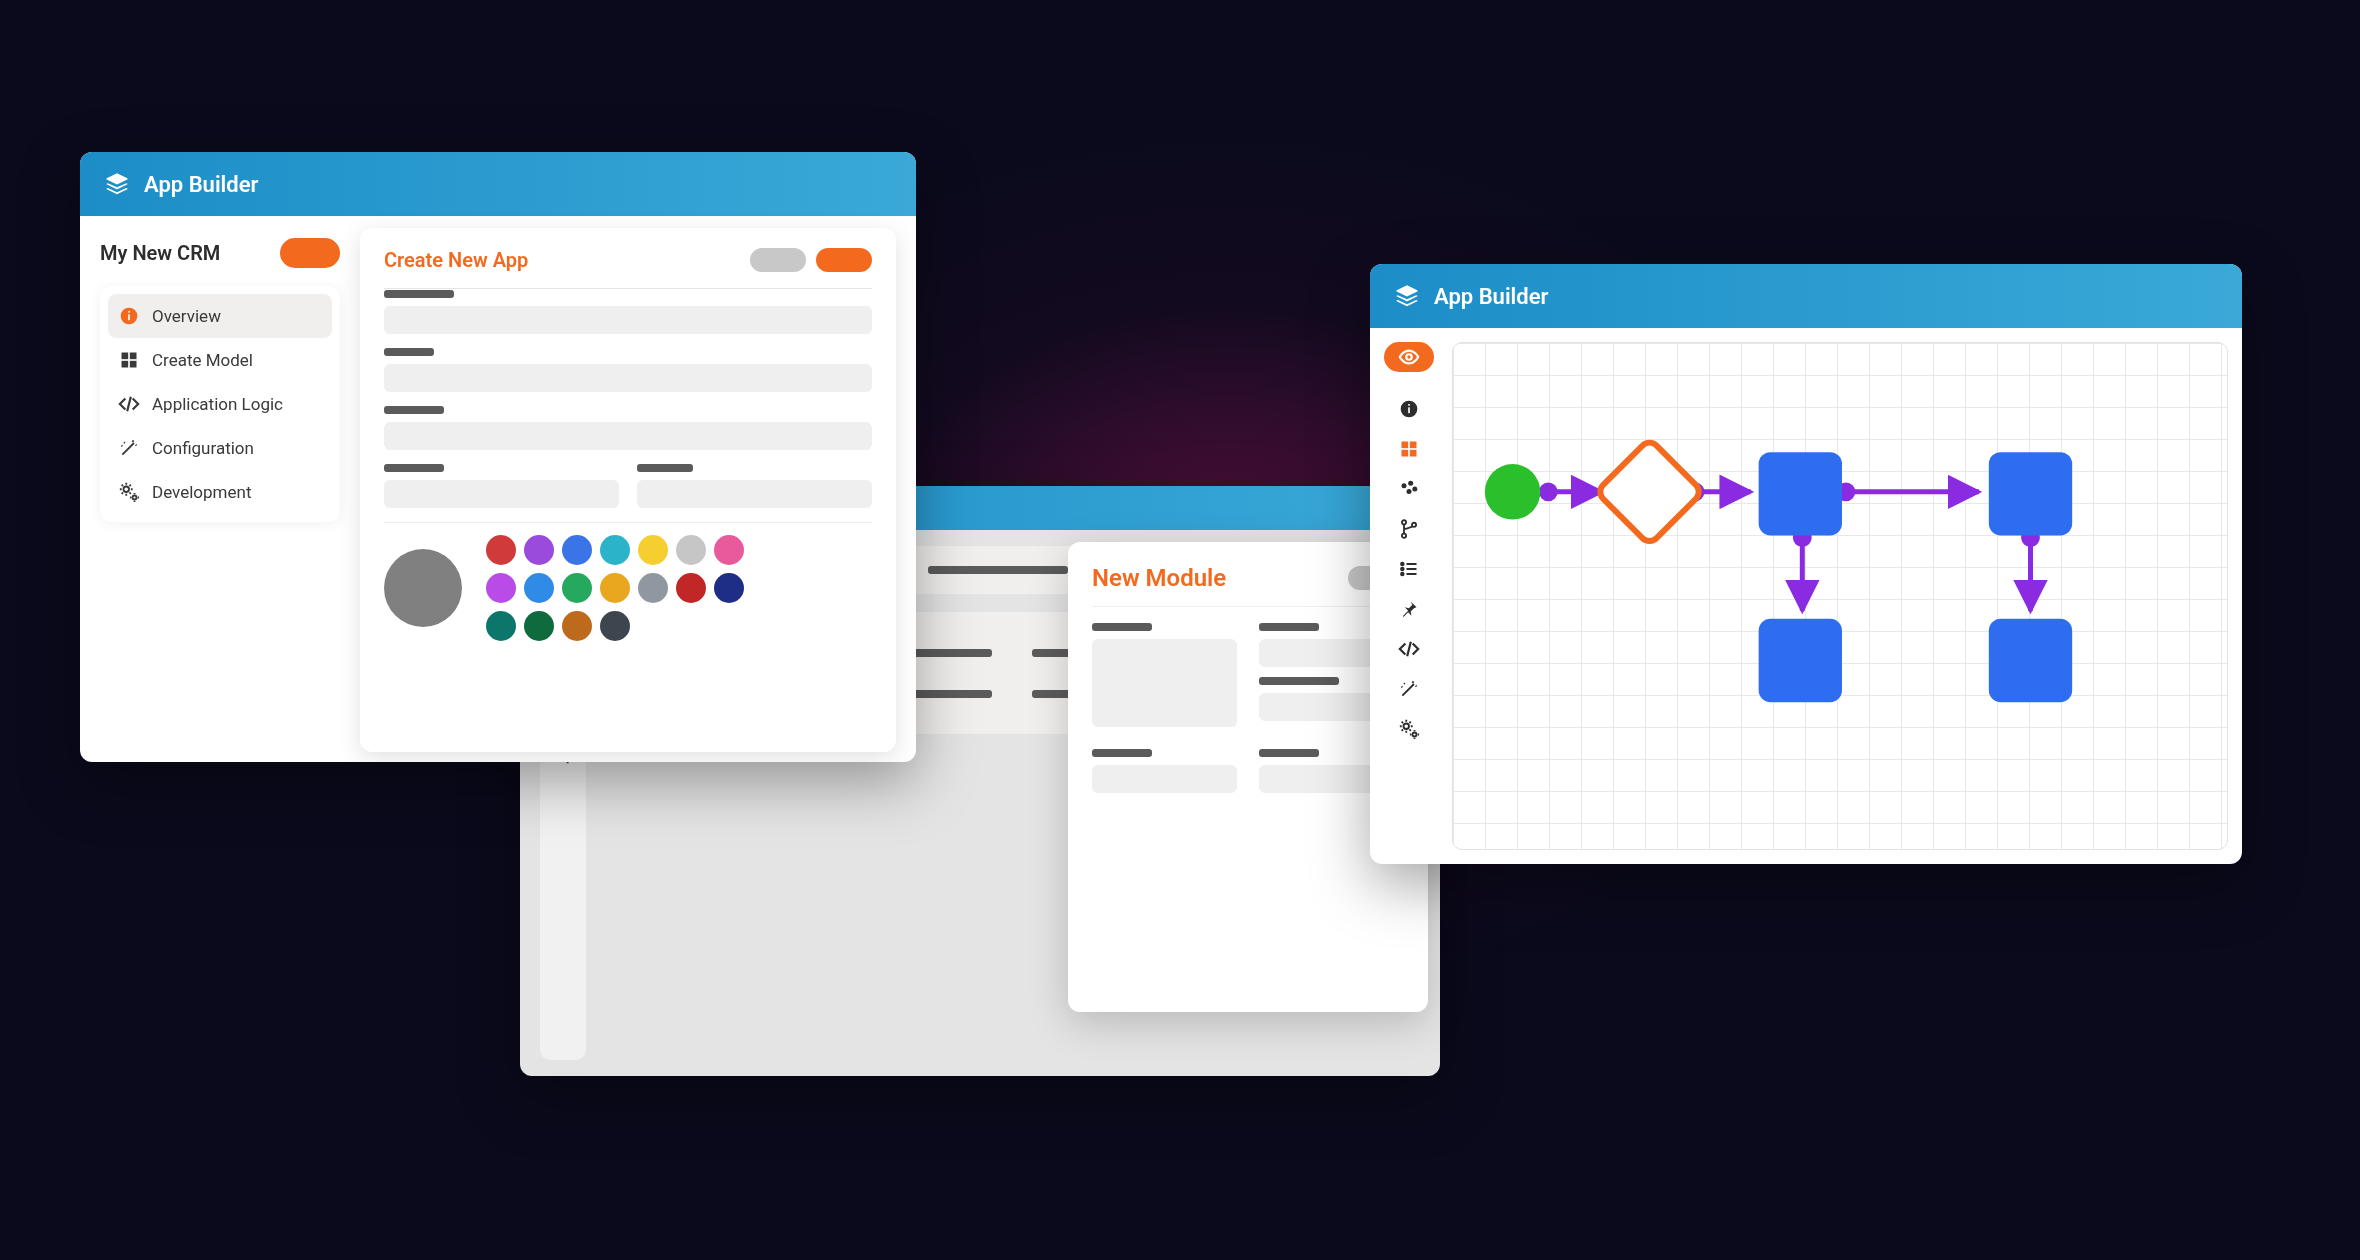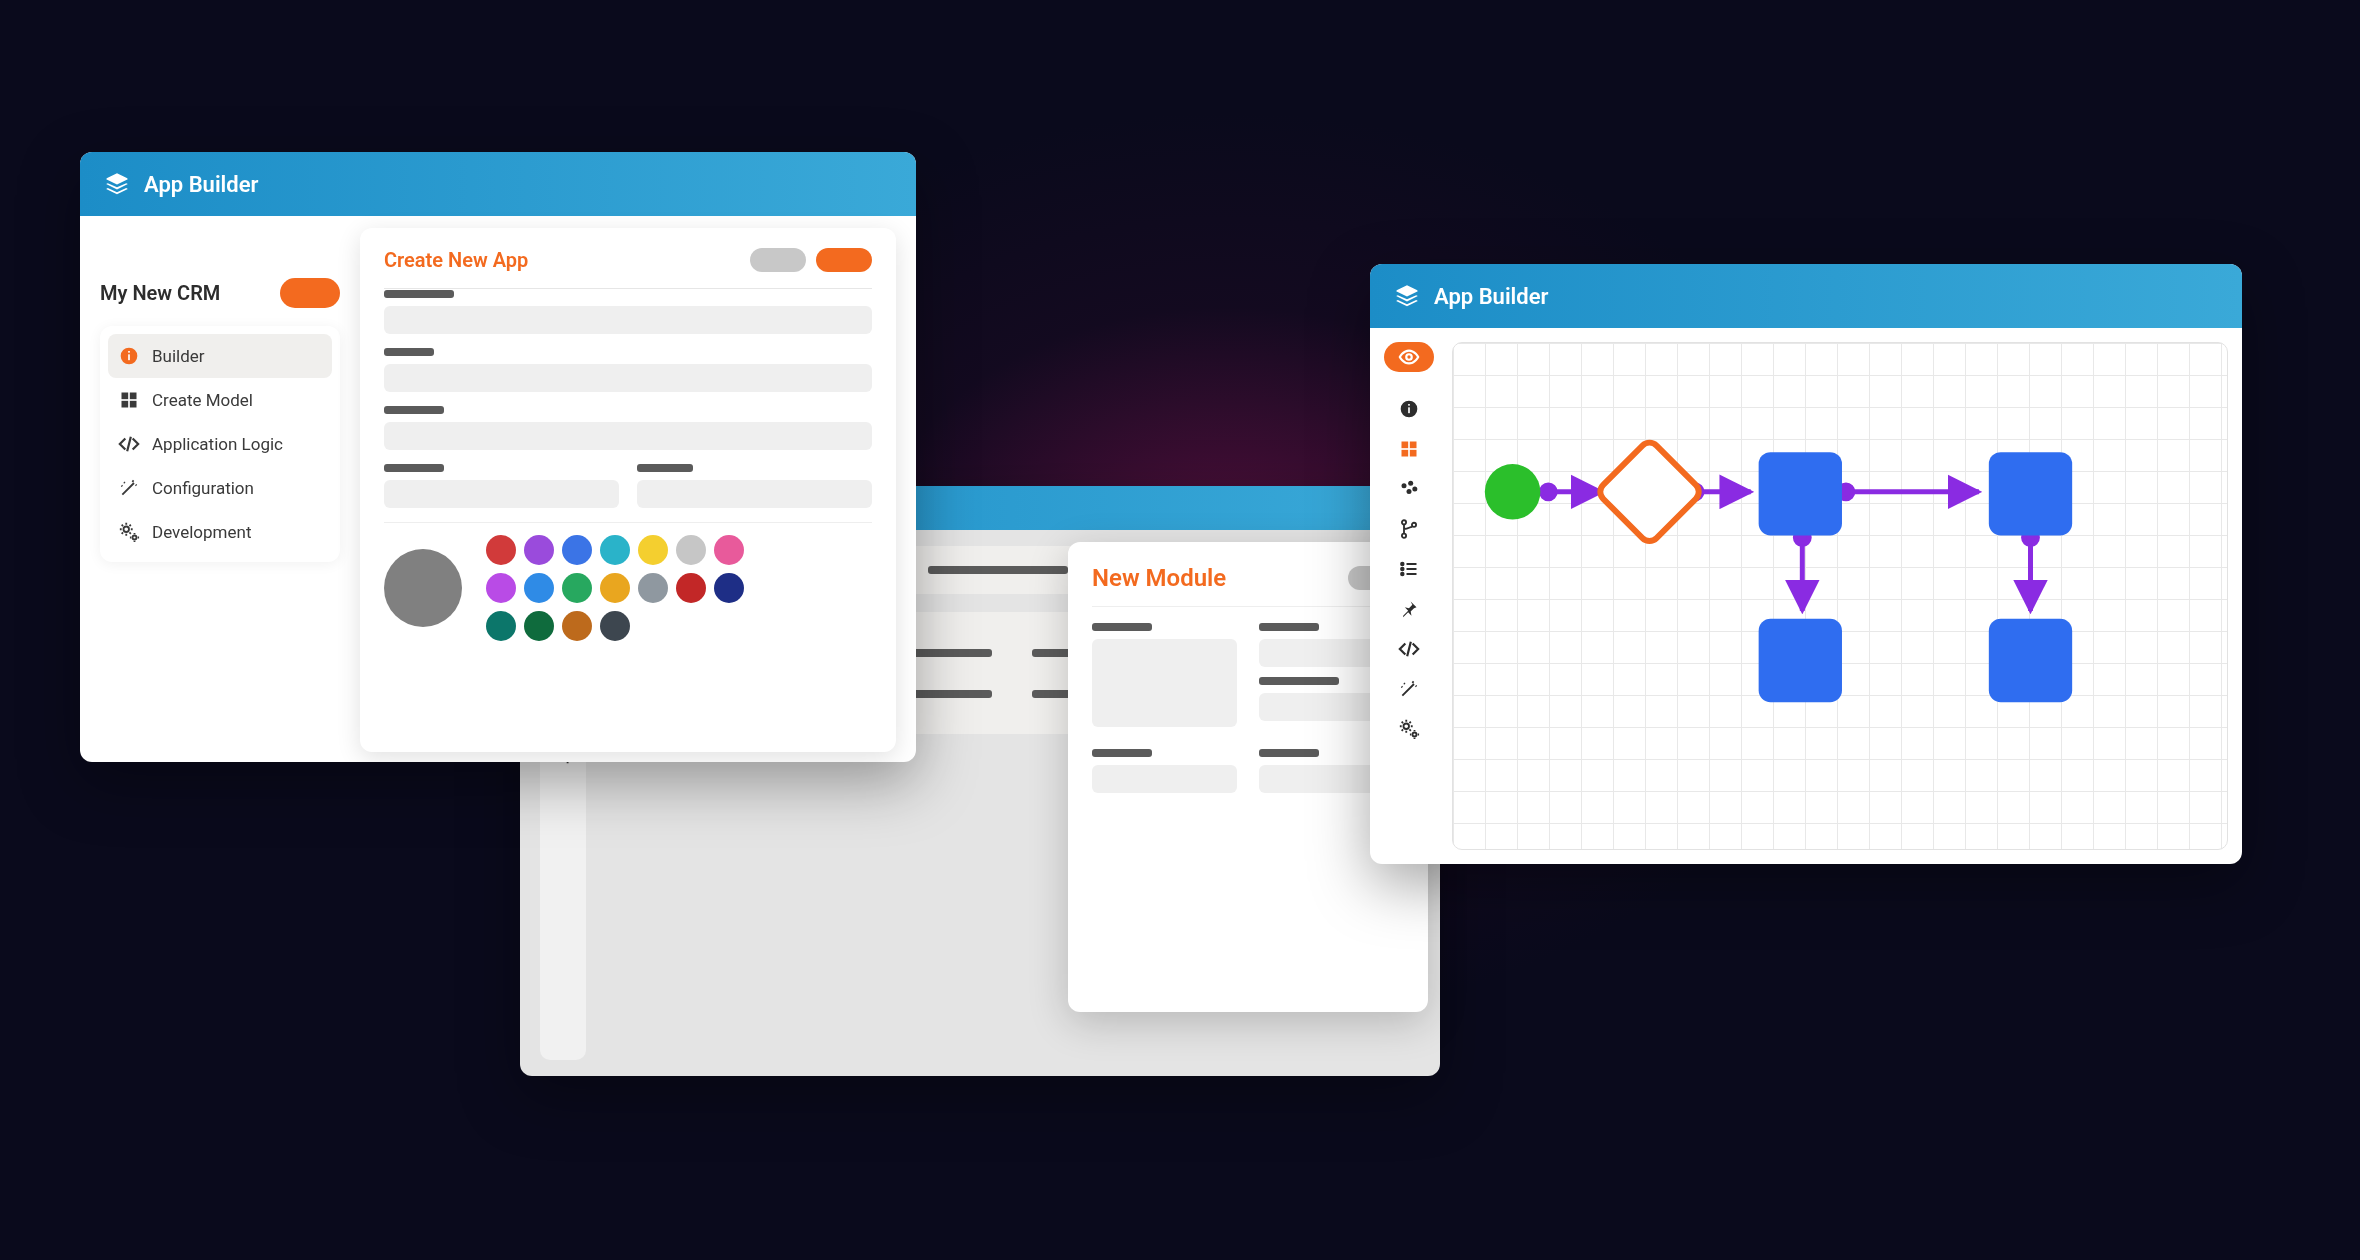--- a/index.html
+++ b/index.html
@@ -9,21 +9,21 @@
     font-family:-apple-system,BlinkMacSystemFont,"Segoe UI",Roboto,Helvetica,Arial,sans-serif;
     position:relative;overflow:hidden;
   }
   .window{position:absolute;background:#fff;border-radius:12px;box-shadow:0 20px 60px rgba(0,0,0,.35);overflow:hidden;}
   .titlebar{background:linear-gradient(90deg,#1c8dc7 0%,#3aa9d8 100%);height:64px;display:flex;align-items:center;padding:0 24px;color:#fff;font-weight:600;font-size:22px;gap:14px;}
   .layers-icon svg{display:block;}
 
   
   #winA{left:80px;top:152px;width:836px;height:610px;}
   #winA .body{display:flex;padding:22px 20px 0 20px;height:calc(100% - 64px);box-sizing:border-box;}
-  .projA{width:240px;padding-right:20px;margin-top:40px;}
+  .projA{width:240px;padding-right:20px;}
   .projA-head{display:flex;align-items:center;justify-content:space-between;margin-bottom:18px;}
   .projA-title{font-size:20px;font-weight:600;color:#2d2d2d;}
   .pill{border-radius:999px;display:inline-block;}
   .pill-orange{background:#f36a1f;}
   .projA-head .pill{width:60px;height:30px;}
   .side-list{background:#fff;border-radius:12px;padding:8px;box-shadow:0 2px 14px rgba(0,0,0,.06);}
   .side-item{display:flex;align-items:center;gap:12px;height:44px;padding:0 10px;border-radius:8px;color:#3a3a3a;font-size:17px;cursor:pointer;}
   .side-item.active{background:#f0efed;}
   .side-item .ico{width:22px;height:22px;display:flex;align-items:center;justify-content:center;color:#3a3a3a;}
   .side-item.active .ico{color:#f36a1f;}
@@ -172,21 +172,21 @@
       </div>
       <div class="side-list" id="sideList">
           <div class="side-item active">
             <span class="ico">
               <svg width="20" height="20" viewBox="0 0 24 24" fill="currentColor">
                 <circle cx="12" cy="12" r="10"></circle>
                 <rect x="11" y="10" width="2" height="7" fill="#fff"></rect>
                 <rect x="11" y="6" width="2" height="2" fill="#fff"></rect>
               </svg>
             </span>
-            <span>Builder</span>
+            <span>Overview</span>
           </div>
           <div class="side-item">
             <span class="ico">
               <svg width="20" height="20" viewBox="0 0 24 24" fill="currentColor">
                 <rect x="3" y="3" width="8" height="8"></rect>
                 <rect x="13" y="3" width="8" height="8"></rect>
                 <rect x="3" y="13" width="8" height="8"></rect>
                 <rect x="13" y="13" width="8" height="8"></rect>
               </svg>
             </span>

